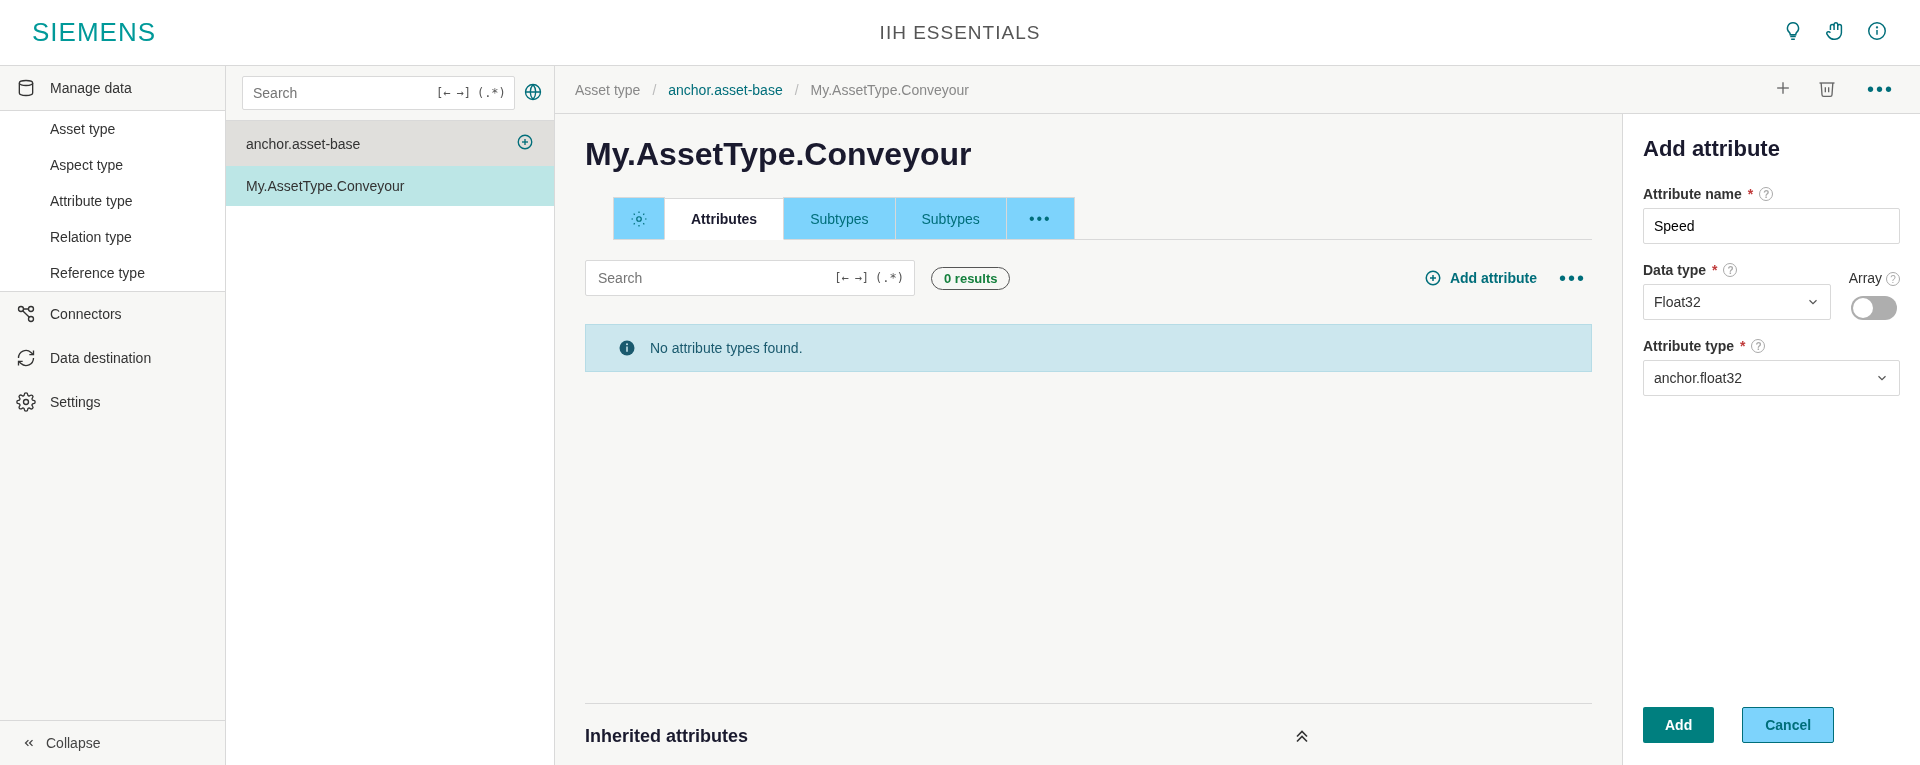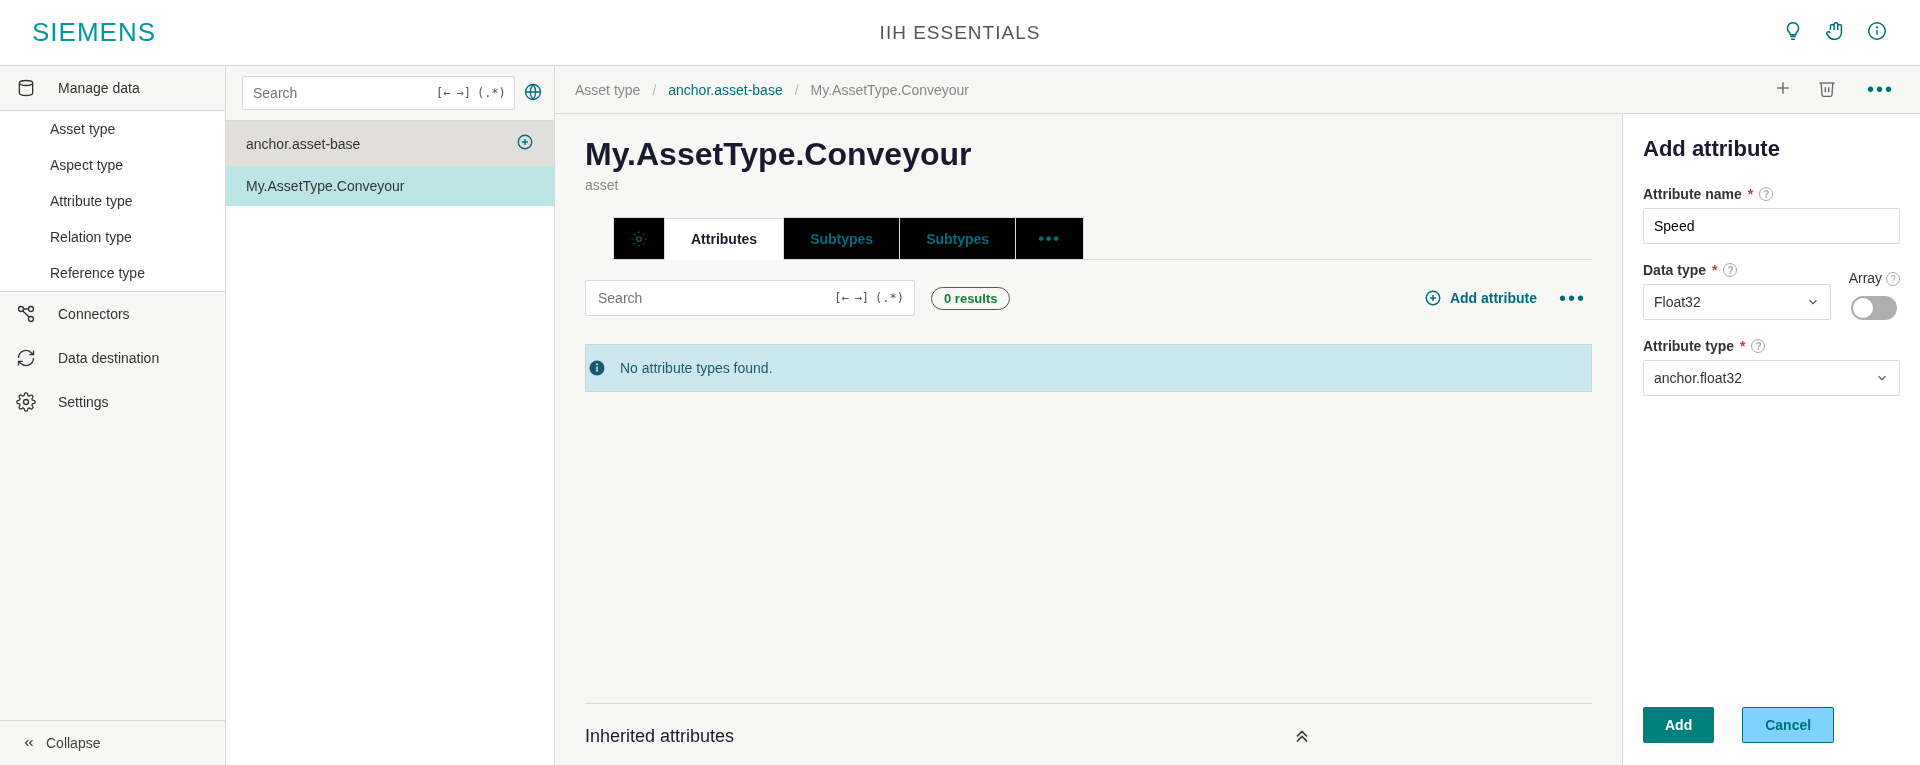--- a/index.html
+++ b/index.html
@@ -69,21 +69,21 @@
   .sidebar {
     width: 226px;
     display: flex;
     flex-direction: column;
     border-right: 1px solid var(--border-gray);
     background: var(--bg-light);
   }
   .nav-item {
     display: flex;
     align-items: center;
-    gap: 22px;
+    gap: 14px;
     padding: 12px 16px;
     color: #333;
     cursor: pointer;
     position: relative;
   }
   .nav-item.border-b { border-bottom: 1px solid var(--border-gray); }
   .nav-item.active {
     background: #fff;
     color: var(--teal-deep);
     border-left: 4px solid var(--teal-deep);
@@ -187,30 +187,29 @@
   .page-sub { color: #888; margin-top: 4px; }
 
   .tabs {
     display: flex;
     margin-top: 24px;
     border-bottom: 1px solid var(--border-gray);
     margin-left: 28px;
   }
   .tab {
     padding: 12px 26px;
-    background: #000000;
+    background: #7dd3fc;
     color: var(--teal-deep);
     border: 1px solid var(--border-gray);
     border-bottom: none;
     cursor: pointer;
     margin-right: -1px;
     display: flex;
     align-items: center;
     gap: 6px;
-    font-weight: bold;
   }
   .tab.active { background: #fff; color: #1a1a2e; font-weight: 600; border-bottom: 1px solid #fff; position: relative; top: 1px; }
   .tab svg { width: 18px; height: 18px; stroke: currentColor; fill: none; stroke-width: 1.6; }
   .tab.icon-only { padding: 10px 16px; }
 
   .attr-toolbar {
     display: flex;
     align-items: center;
     gap: 16px;
     margin-top: 20px;
@@ -243,35 +242,35 @@
     font-weight: 600;
     cursor: pointer;
   }
   .add-attr-link svg { width: 18px; height: 18px; stroke: currentColor; fill: none; stroke-width: 2; }
   .more-dots { color: var(--teal-deep); font-size: 20px; letter-spacing: 2px; cursor: pointer; padding: 0 6px; }
 
   .info-banner {
     margin-top: 28px;
     background: #cce7ee;
     border: 1px solid #b6dce6;
-    padding: 14px 2px;
+    padding: 14px 32px;
     display: flex;
     align-items: center;
     gap: 14px;
     color: #1a5a6e;
   }
   .info-banner svg { width: 18px; height: 18px; fill: #1a5a6e; }
 
   .inherited-bar {
     margin-top: auto;
     border-top: 1px solid var(--border-gray);
     padding: 20px 0 16px;
     display: flex;
     align-items: center;
-    font-weight: 400;
+    font-weight: 700;
     font-size: 18px;
     color: #1a1a2e;
     cursor: pointer;
   }
   .inherited-bar .chev {
     margin-left: auto;
     margin-right: 280px;
   }
 
   
@@ -471,21 +470,20 @@
               <path d="M10 11v6M14 11v6"></path>
             </svg></span>
         <span class="more-dots">•••</span>
       </div>
     </div>
 
     <div class="content-area">
 
       <div class="content-main">
         <h1 class="page-title">My.AssetType.Conveyour</h1>
-        <div class="page-sub">asset</div>
 
         <div class="tabs">
           <div class="tab icon-only">
             <svg viewBox="0 0 24 24">
                 <circle cx="12" cy="12" r="3"></circle>
                 <path d="M12 2v2M12 20v2M4.93 4.93l1.41 1.41M17.66 17.66l1.41 1.41M2 12h2M20 12h2M4.93 19.07l1.41-1.41M17.66 6.34l1.41-1.41"></path>
               </svg>
           </div>
           <div class="tab active">Attributes</div>
           <div class="tab">Subtypes</div>

